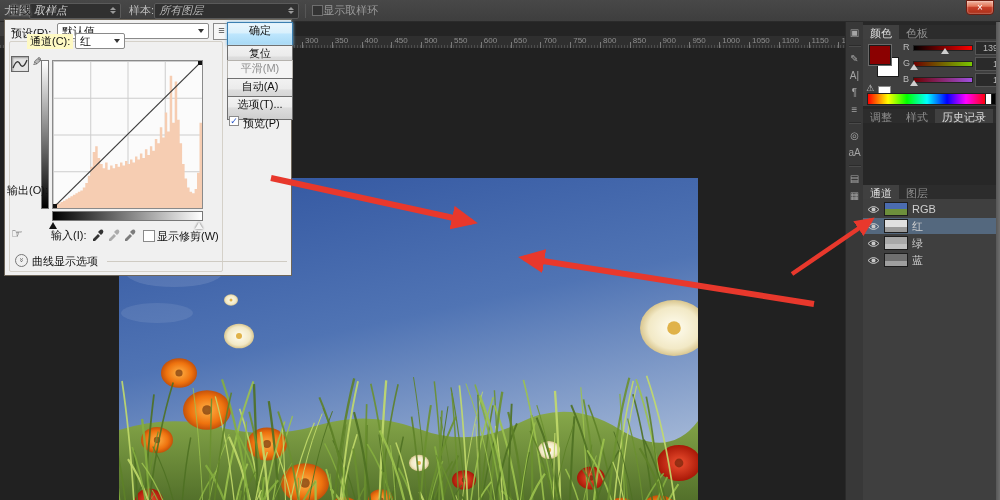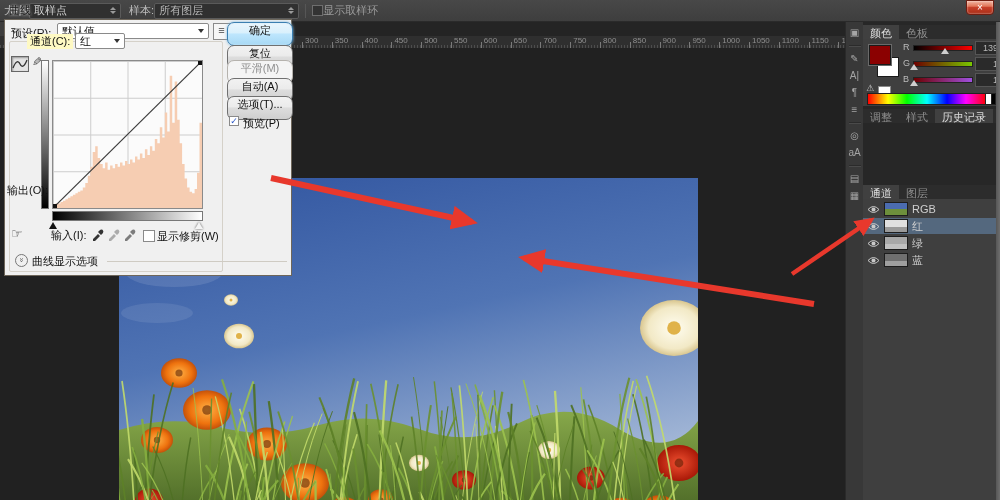--- a/index.html
+++ b/index.html
@@ -4,21 +4,21 @@
 <style>
   html,body{margin:0;padding:0;background:#000;}
   #screen{position:relative;width:1000px;height:500px;overflow:hidden;background:#1f1f1f;
           font-family:"Liberation Sans","DejaVu Sans",sans-serif;font-size:11px;color:#c9c9c9;}
   .abs{position:absolute;}
   
   #options-bar{left:0;top:0;width:1000px;height:22px;background:linear-gradient(#484848,#3e3e3e);
                border-bottom:1px solid #2a2a2a;display:flex;align-items:center;padding-left:4px;box-sizing:border-box;}
   .opt-label{color:#bdbdbd;}
   .ps-select{height:16px;background:#303030;border:1px solid #5a5a5a;border-radius:2px;color:#cfcfcf;
-             display:inline-flex;align-items:center;justify-content:space-between;padding:0 4px;box-sizing:border-box;}
+             display:inline-flex;align-items:center;justify-content:space-between;padding:0 4px;box-sizing:border-box;font-style:italic;}
   .updown{display:inline-flex;flex-direction:column;gap:1px;margin-left:6px;}
   .updown i{display:block;width:0;height:0;border-left:3px solid transparent;border-right:3px solid transparent;}
   .updown .u{border-bottom:3px solid #9a9a9a;}
   .updown .d{border-top:3px solid #9a9a9a;}
   .vsep{width:1px;height:14px;background:#565656;margin:0 6px;}
   .cb-dark{width:9px;height:9px;background:#333;border:1px solid #6e6e6e;display:inline-block;}
   
   #tabbar{left:0;top:22px;width:845px;height:14px;background:#242424;}
   #doctab{position:absolute;left:0;top:0;height:14px;padding:0 6px;background:#3d3d3d;color:#c4c4c4;
           display:flex;align-items:center;gap:6px;border-right:1px solid #1c1c1c;}
@@ -63,21 +63,21 @@
   #dlg-close{position:absolute;right:6px;top:0;width:28px;height:15px;border-radius:0 0 4px 4px;
              background:linear-gradient(#f0b5a2,#e2775a 40%,#c6402a 50%,#a82d16);
              border:1px solid #6f1d10;box-sizing:border-box;color:#fff;text-align:center;line-height:13px;font-size:10px;
              box-shadow:inset 0 0 2px rgba(255,255,255,.8);}
   #dlg-inner{position:absolute;left:4px;top:19px;width:288px;height:257px;background:#f0f0f0;
              border:1px solid #6e665a;box-sizing:border-box;color:#111;}
   .din{position:absolute;}
   .combo{background:#fff;border:1px solid #8a8a8a;border-radius:2px;display:flex;align-items:center;
          justify-content:space-between;padding:0 4px;box-sizing:border-box;color:#111;}
   .arr-dn{width:0;height:0;border-left:3px solid transparent;border-right:3px solid transparent;border-top:4px solid #333;}
-  .w7btn{position:absolute;width:66px;height:24px;border:1px solid #707070;border-radius:7px;
+  .w7btn{position:absolute;width:66px;height:24px;border:1px solid #707070;border-radius:0;
          background:linear-gradient(#f2f2f2,#ebebeb 45%,#dddddd 50%,#cfcfcf);
          text-align:center;line-height:14px;color:#111;box-sizing:border-box;}
   .w7btn.default{border:1px solid #3c7fb1;box-shadow:0 0 3px #7ab8e0, inset 0 0 2px #cfe8f7;
                  background:linear-gradient(#eaf6fd,#d9f0fc 45%,#bee6fd 50%,#a7d9f5);}
   .w7btn.disabled{color:#8f8f8f;background:#f4f4f4;border-color:#b5b2ad;box-shadow:none;}
   .groupbox{position:absolute;border:1px solid #d5d1c9;border-radius:2px;}
   .legendbg{position:absolute;background:#fef9c3;padding:0 3px;}
   #curve-grid{position:absolute;left:47px;top:40px;width:149px;height:147px;background:#fbfbfb;border:1px solid #8a8a8a;box-sizing:content-box;}
   #curve-grid .gridlines{position:absolute;left:0;top:0;width:149px;height:147px;
      background-image:linear-gradient(to right,#ccc 1px,transparent 1px),linear-gradient(to bottom,#ccc 1px,transparent 1px);

